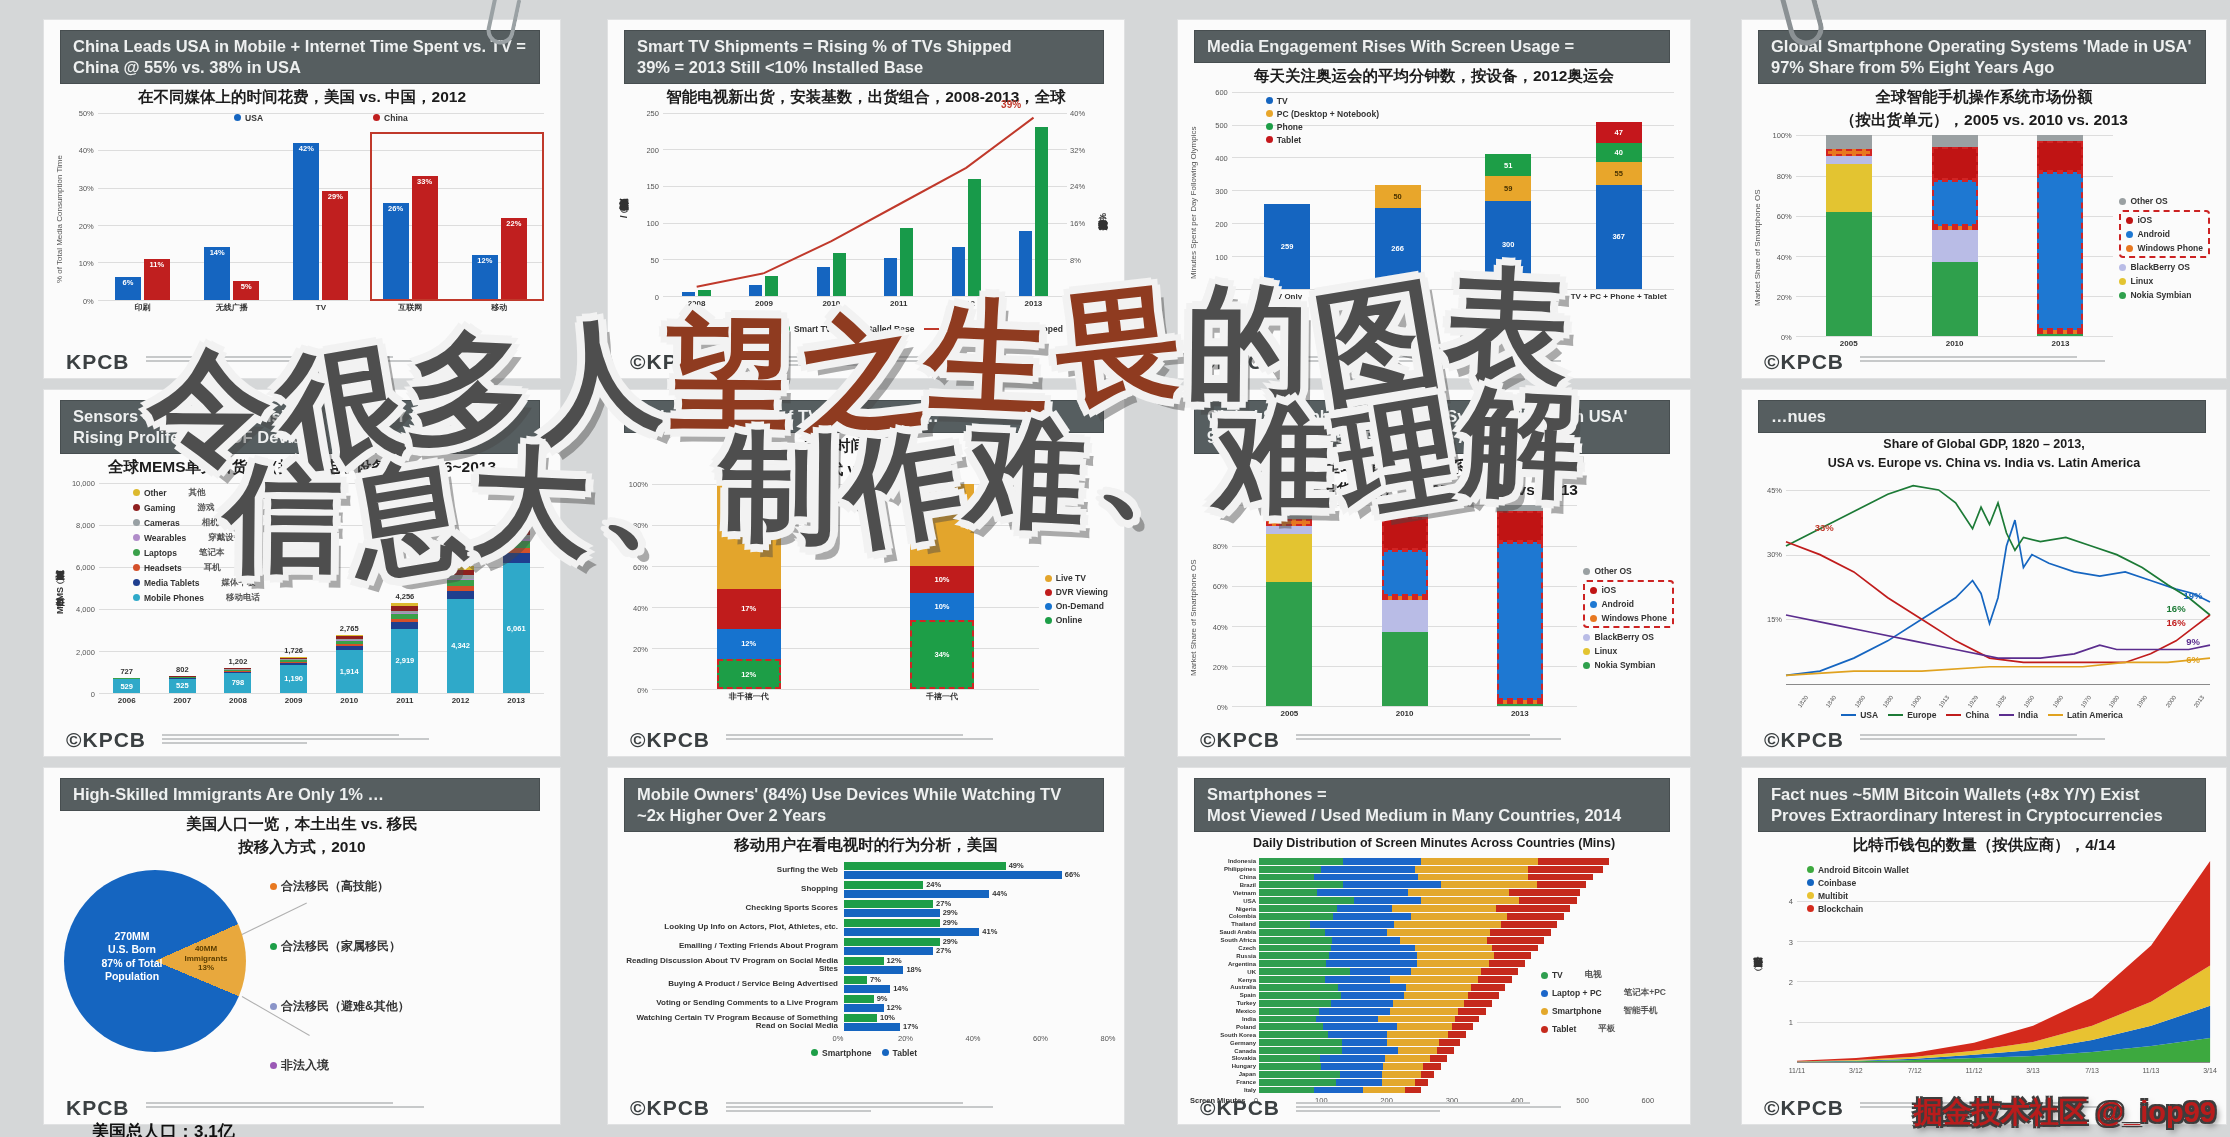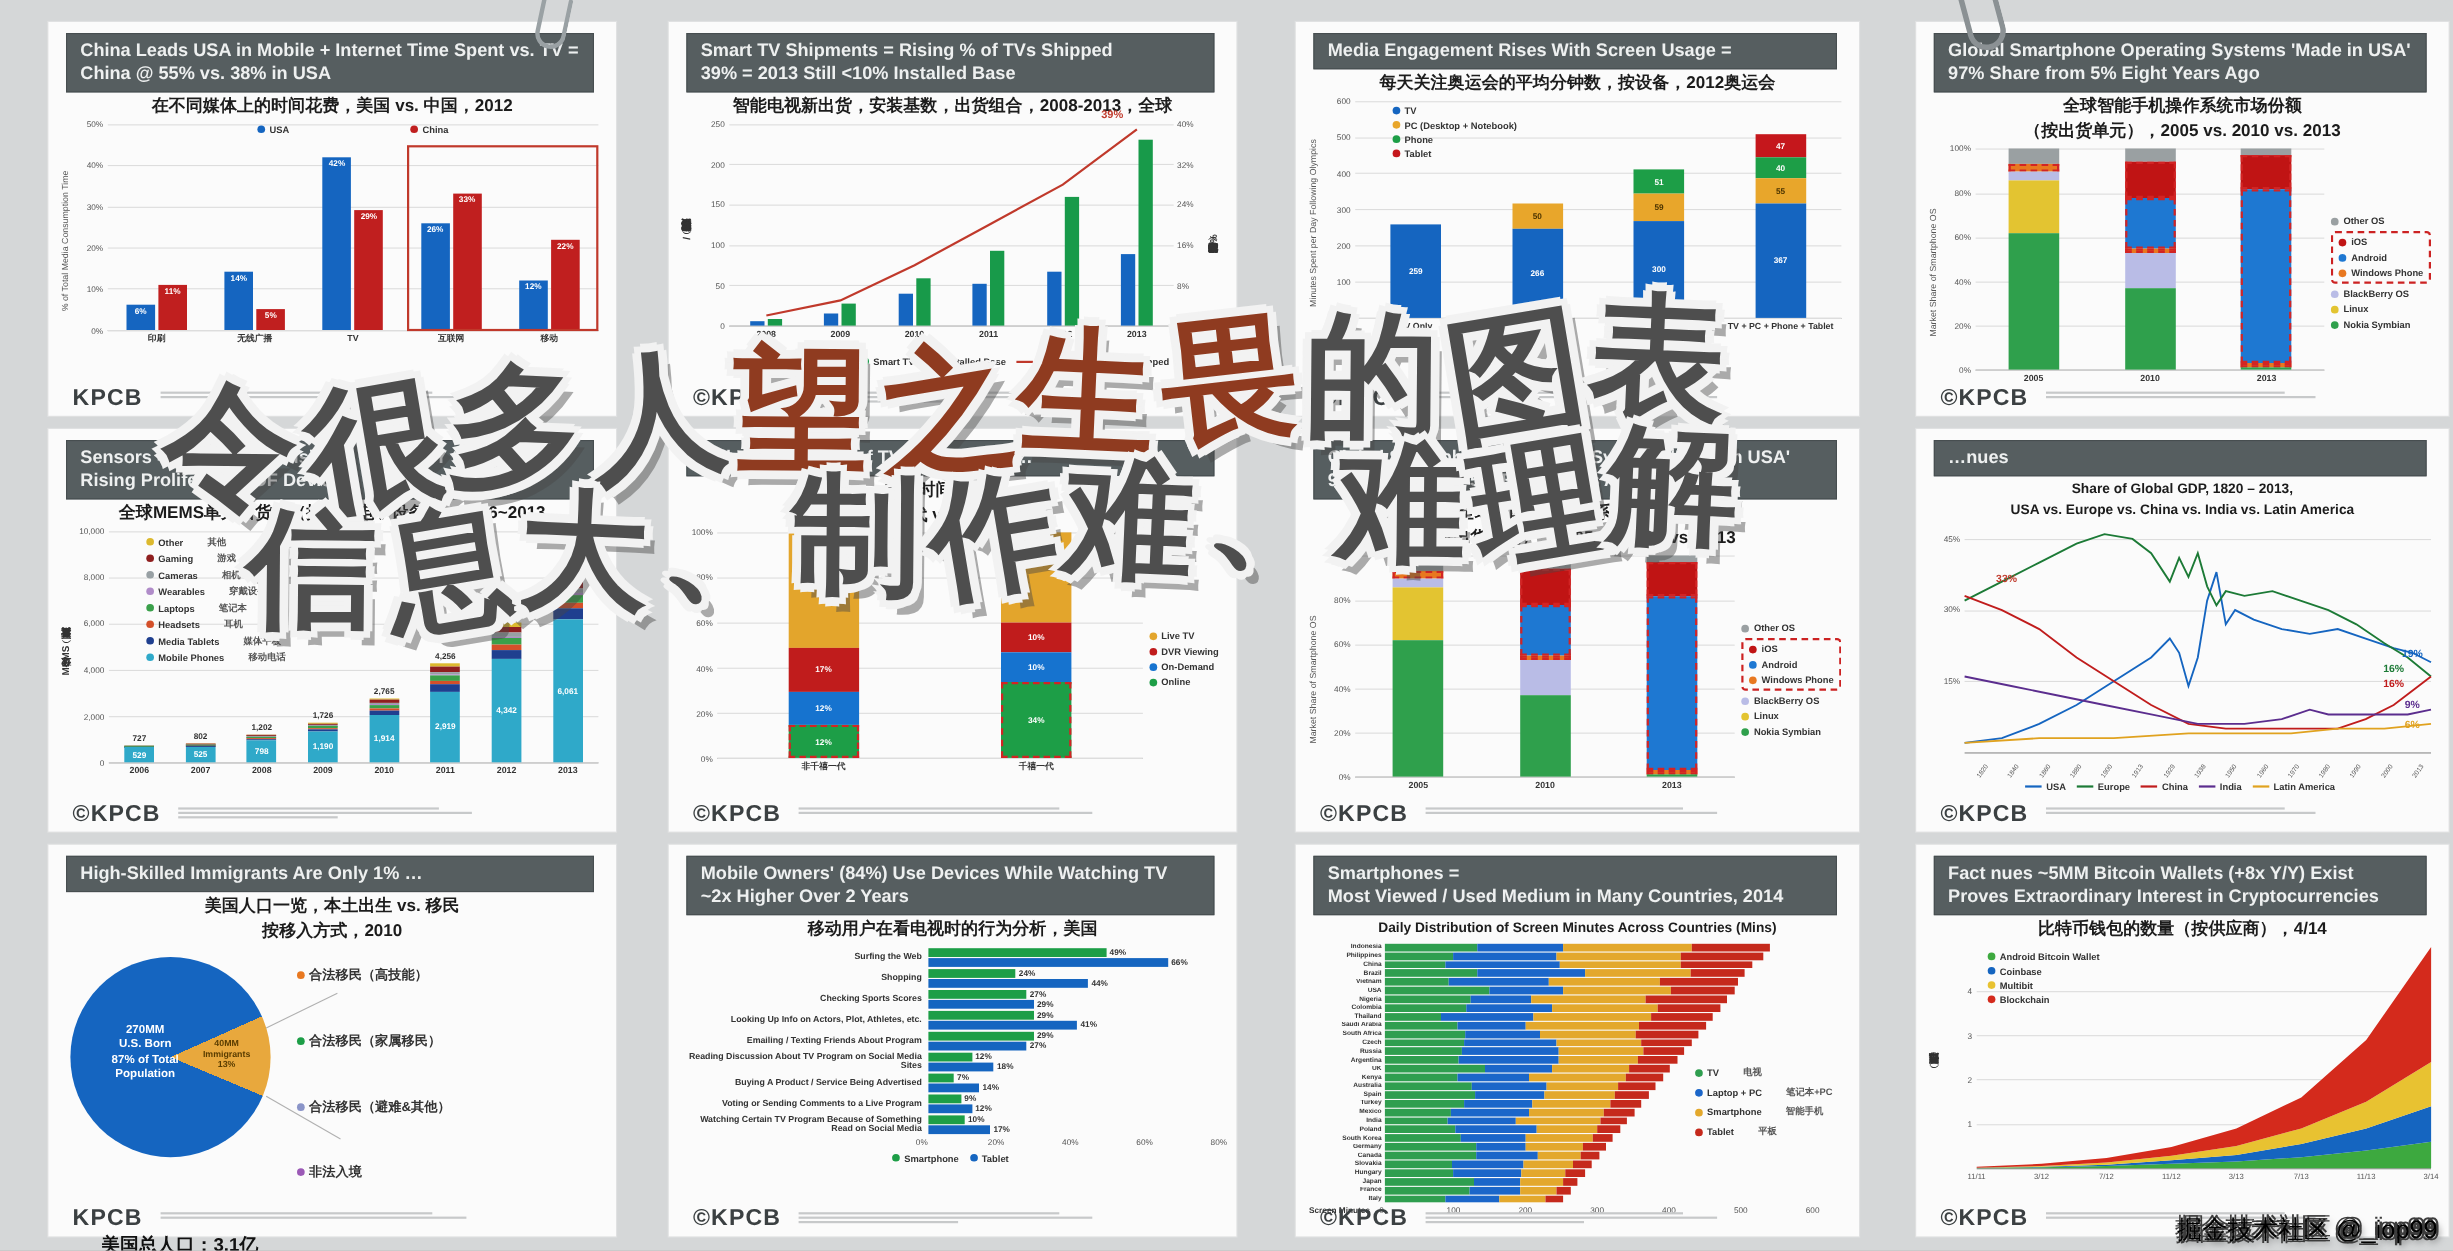--- a/index.html
+++ b/index.html
@@ -102,21 +102,21 @@
   .wl2{font-size:118px;line-height:1.1;transform:translate(70px,-16px)}
   .wl span{display:inline-block;
     text-shadow:-6px -6px 0 #f2f2f2,6px -6px 0 #f2f2f2,-6px 6px 0 #f2f2f2,6px 6px 0 #f2f2f2,
       -8px 0 0 #f2f2f2,8px 0 0 #f2f2f2,0 -8px 0 #f2f2f2,0 8px 0 #f2f2f2,
       10px 13px 0 rgba(70,70,70,.45);}
   .wl span:nth-child(4n+1){transform:rotate(4deg)}
   .wl span:nth-child(4n+2){transform:rotate(-6deg) translateY(7px)}
   .wl span:nth-child(4n+3){transform:rotate(6deg)}
   .wl span:nth-child(4n){transform:rotate(-3deg) translateY(-5px)}
 
-  .credit{position:absolute;right:14px;bottom:4px;z-index:60;font-size:23px;font-weight:400;color:#000000;
+  .credit{position:absolute;right:14px;bottom:4px;z-index:60;font-size:29px;font-weight:700;color:#b91c1c;
     text-shadow:-2px -2px 0 #3d3d3d,2px -2px 0 #3d3d3d,-2px 2px 0 #3d3d3d,2px 2px 0 #3d3d3d,3px 4px 6px rgba(0,0,0,.5)}
   .clip{position:absolute;z-index:40}
 </style>
 </head>
 <body>
 
 <div class="stage">
 
   <svg class="clip" style="left:482px;top:-18px;transform:rotate(12deg)" width="36" height="64" viewBox="0 0 36 64">
       <path d="M26 14 a8 8 0 0 0 -16 0 v34 a12 12 0 0 0 24 0 V16" fill="none" stroke="#9aa1a4" stroke-width="4" stroke-linecap="round"></path>

